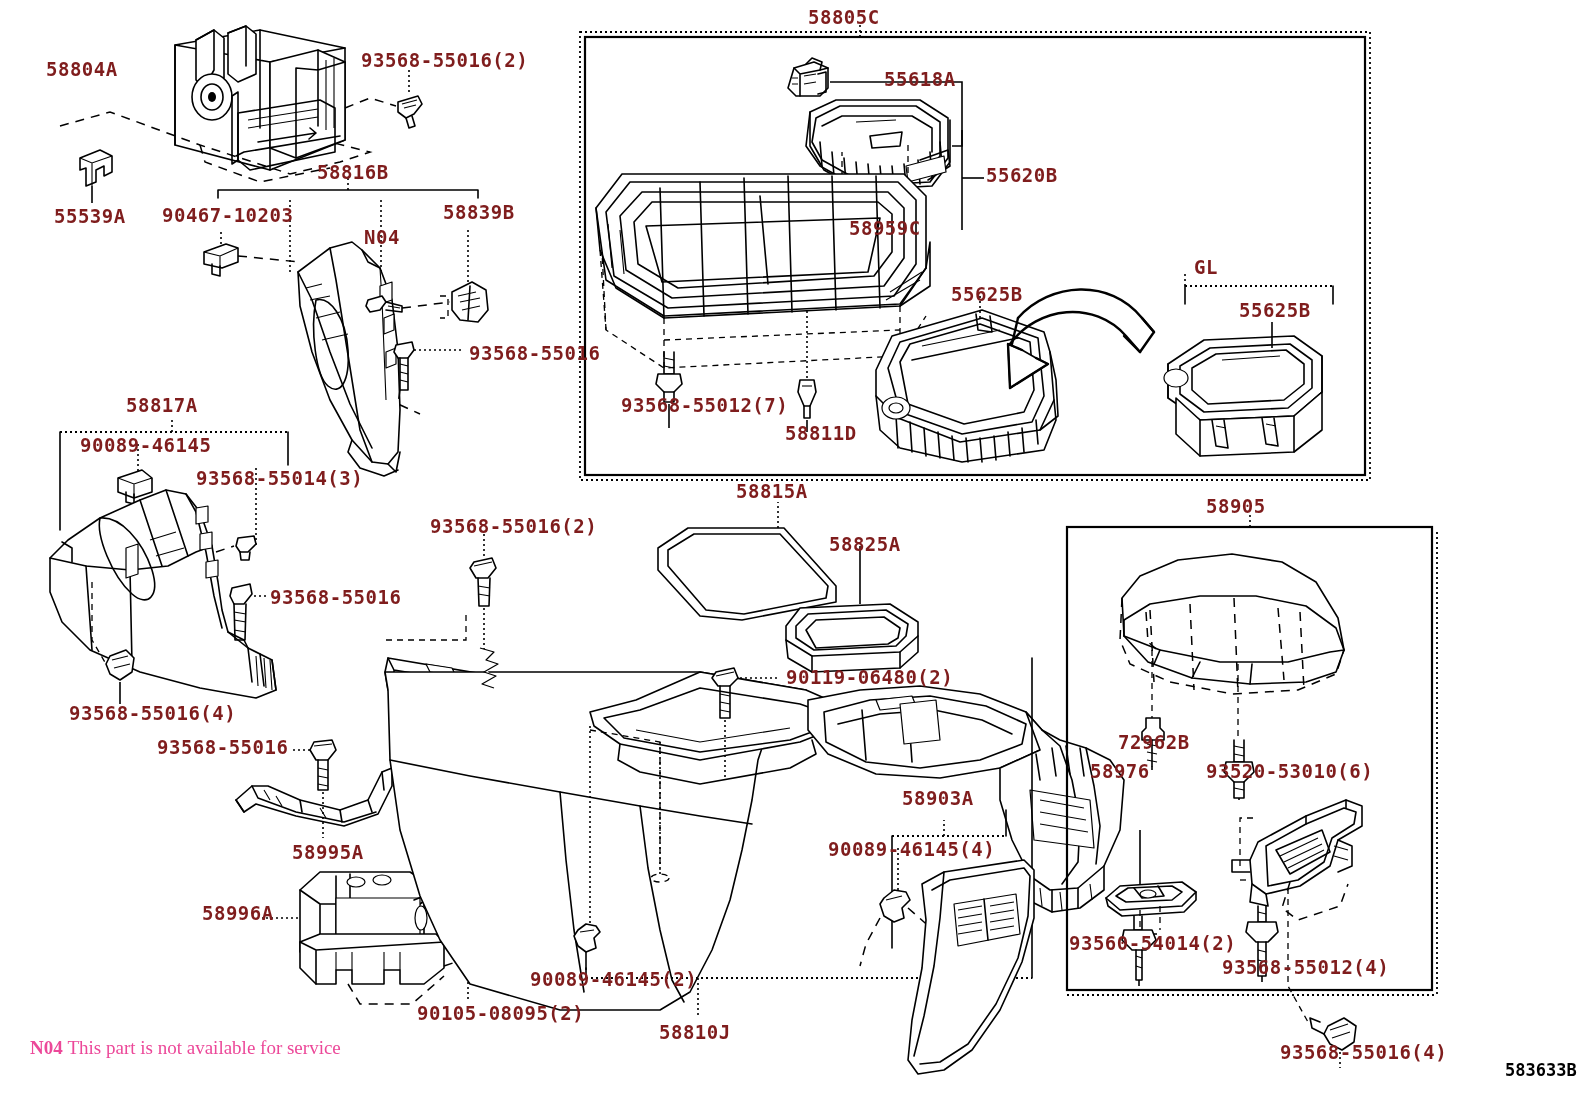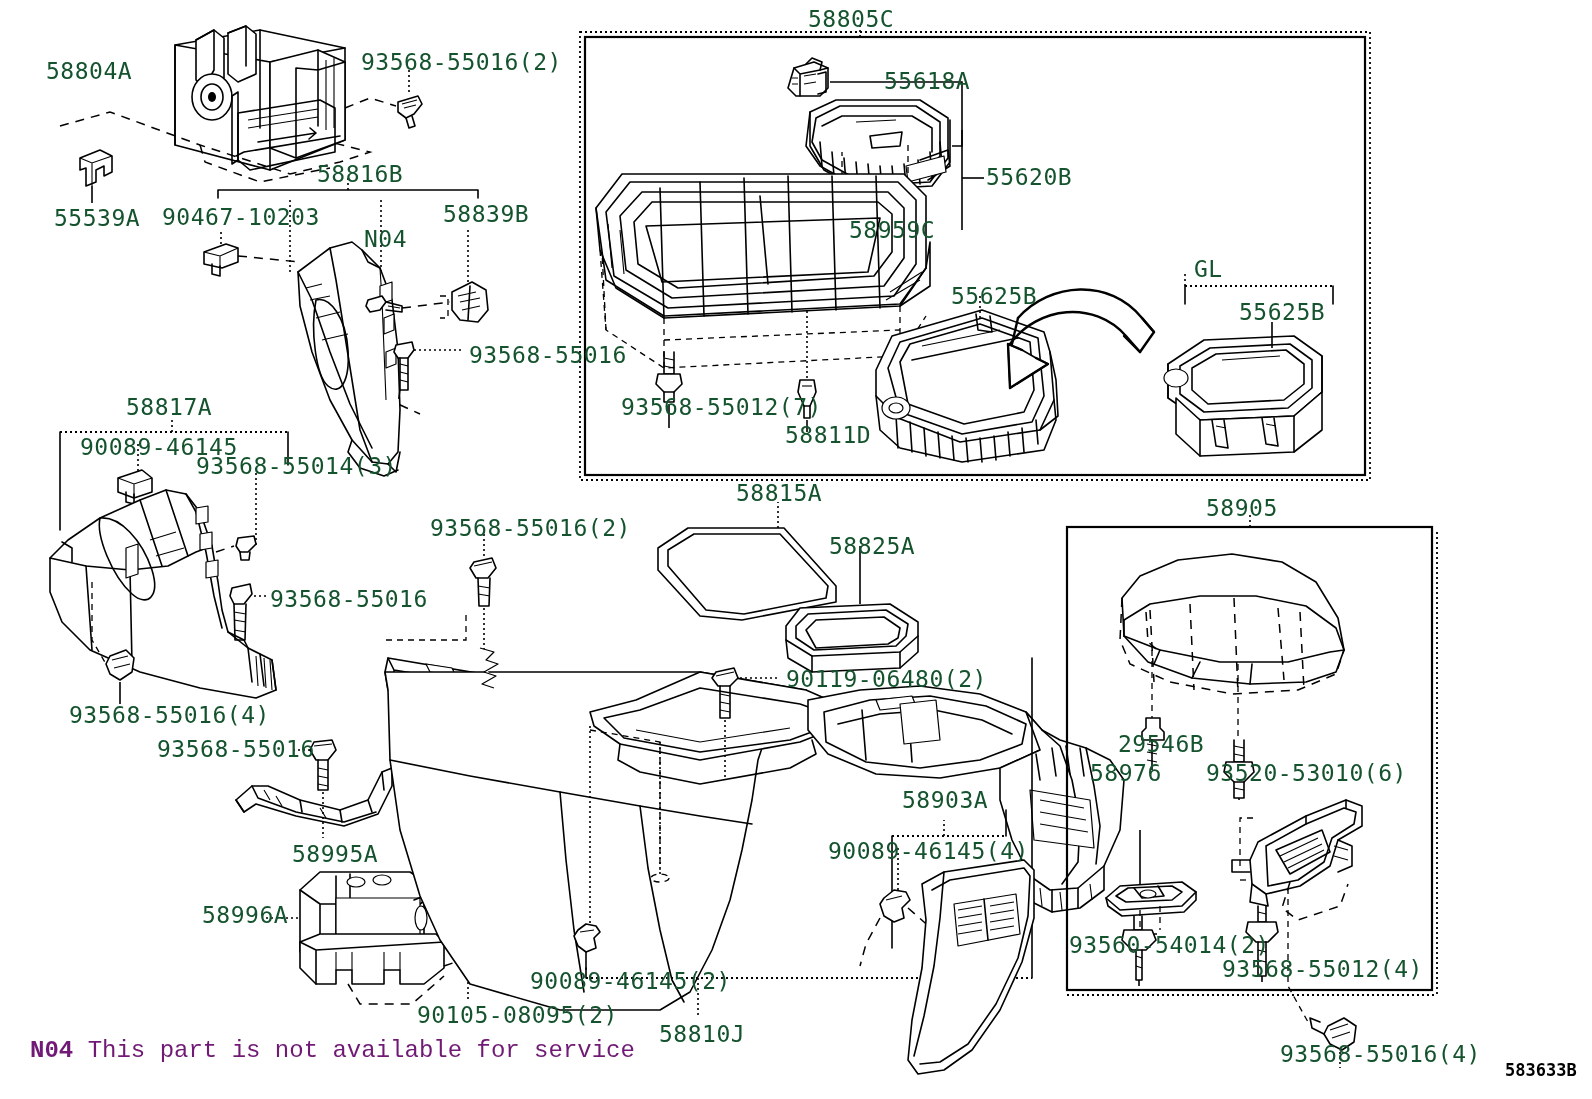--- a/index.html
+++ b/index.html
@@ -1,21 +1,21 @@
 <!DOCTYPE html>
 <html><head>
 <meta charset="utf-8">
 <style>
   html,body{margin:0;padding:0;background:#fff;}
   #page{position:relative;width:1592px;height:1099px;background:#fff;
         font-family:"DejaVu Sans Mono","Liberation Mono",monospace;overflow:hidden;}
-  .lbl{position:absolute;font-size:23px;font-weight:normal;letter-spacing:0.5px;
-       color:#14532d;white-space:nowrap;line-height:1;}
-  .note{position:absolute;font-size:24px;color:#701a75;white-space:nowrap;
-        font-family:Liberation Mono, monospace;}
+  .lbl{position:absolute;font-size:19px;font-weight:bold;letter-spacing:0.5px;
+       color:#7f1d1d;white-space:nowrap;line-height:1;}
+  .note{position:absolute;font-size:19px;color:#ec4899;white-space:nowrap;
+        font-family:Liberation Serif, serif;}
   .note b{font-weight:bold;}
   .dwgid{position:absolute;font-size:17px;font-weight:bold;color:#000;}
   svg.art{position:absolute;left:0;top:0;width:1592px;height:1099px;}
   .s{fill:none;stroke:#000;stroke-width:1.6;stroke-linejoin:round;stroke-linecap:round;}
   .s2{fill:none;stroke:#000;stroke-width:2.4;stroke-linejoin:round;stroke-linecap:round;}
   .thin{fill:none;stroke:#000;stroke-width:1.1;}
   .dash{fill:none;stroke:#000;stroke-width:1.5;stroke-dasharray:9 7;}
   .dashs{fill:none;stroke:#000;stroke-width:1.3;stroke-dasharray:6 5;}
   .lead{fill:none;stroke:#000;stroke-width:1.6;}
   .leaddot{fill:none;stroke:#000;stroke-width:1.6;stroke-dasharray:2 3;}
@@ -564,21 +564,21 @@
   <div class="lbl" style="left:361px; top:51px;">93568-55016(2)</div>
   <div class="lbl" style="left:54px;  top:207px;">55539A</div>
   <div class="lbl" style="left:317px; top:163px;">58816B</div>
   <div class="lbl" style="left:162px; top:206px;">90467-10203</div>
   <div class="lbl" style="left:364px; top:228px;">N04</div>
   <div class="lbl" style="left:443px; top:203px;">58839B</div>
   <div class="lbl" style="left:469px; top:344px;">93568-55016</div>
 
   <div class="lbl" style="left:126px; top:396px;">58817A</div>
   <div class="lbl" style="left:80px;  top:436px;text-align:center;">90089-46145</div>
-  <div class="lbl" style="left:196px; top:455px;">93568-55014(3)</div>
+  <div class="lbl" style="left:196px; top:469px;">93568-55014(3)</div>
   <div class="lbl" style="left:270px; top:588px;">93568-55016</div>
   <div class="lbl" style="left:69px;  top:704px;">93568-55016(4)</div>
   <div class="lbl" style="left:157px; top:738px;">93568-55016</div>
   <div class="lbl" style="left:292px; top:843px;">58995A</div>
   <div class="lbl" style="left:202px; top:904px;">58996A</div>
   <div class="lbl" style="left:417px; top:1004px;">90105-08095(2)</div>
 
   <div class="lbl" style="left:430px; top:517px;">93568-55016(2)</div>
   <div class="lbl" style="left:736px; top:482px;">58815A</div>
   <div class="lbl" style="left:829px; top:535px;">58825A</div>
@@ -590,21 +590,21 @@
   <div class="lbl" style="left:884px; top:70px;">55618A</div>
   <div class="lbl" style="left:986px; top:166px;">55620B</div>
   <div class="lbl" style="left:849px; top:219px;">58959C</div>
   <div class="lbl" style="left:621px; top:396px;">93568-55012(7)</div>
   <div class="lbl" style="left:785px; top:424px;">58811D</div>
   <div class="lbl" style="left:951px; top:285px;">55625B</div>
   <div class="lbl" style="left:1168px; top:258px;margin-left:26px;">GL</div>
   <div class="lbl" style="left:1239px; top:301px;">55625B</div>
 
   <div class="lbl" style="left:1206px; top:497px;">58905</div>
-  <div class="lbl" style="left:1118px; top:733px;">29546B</div>
+  <div class="lbl" style="left:1118px; top:733px;">72962B</div>
   <div class="lbl" style="left:1090px; top:762px;">58976</div>
   <div class="lbl" style="left:1206px; top:762px;">93520-53010(6)</div>
   <div class="lbl" style="left:1069px; top:934px;">93560-54014(2)</div>
   <div class="lbl" style="left:1182px; top:958px;margin-left:40px;">93568-55012(4)</div>
   <div class="lbl" style="left:1280px; top:1043px;">93568-55016(4)</div>
 
   <div class="lbl" style="left:902px; top:789px;">58903A</div>
   <div class="lbl" style="left:828px; top:840px;">90089-46145(4)</div>
 
   <div class="note" style="left:30px; top:1037px;">

